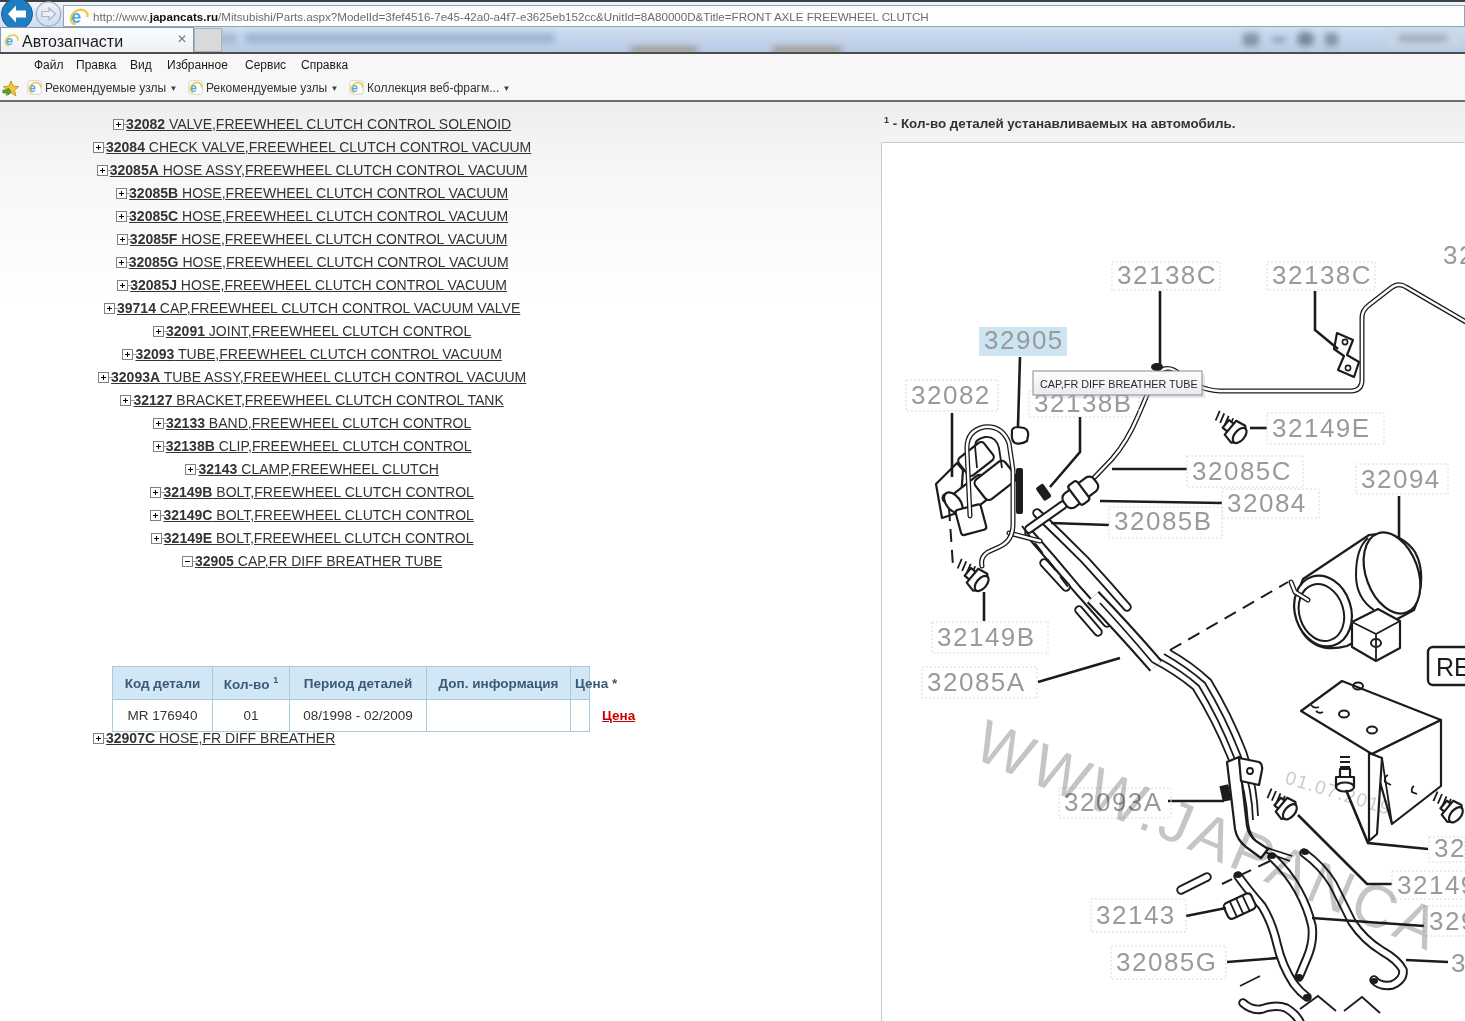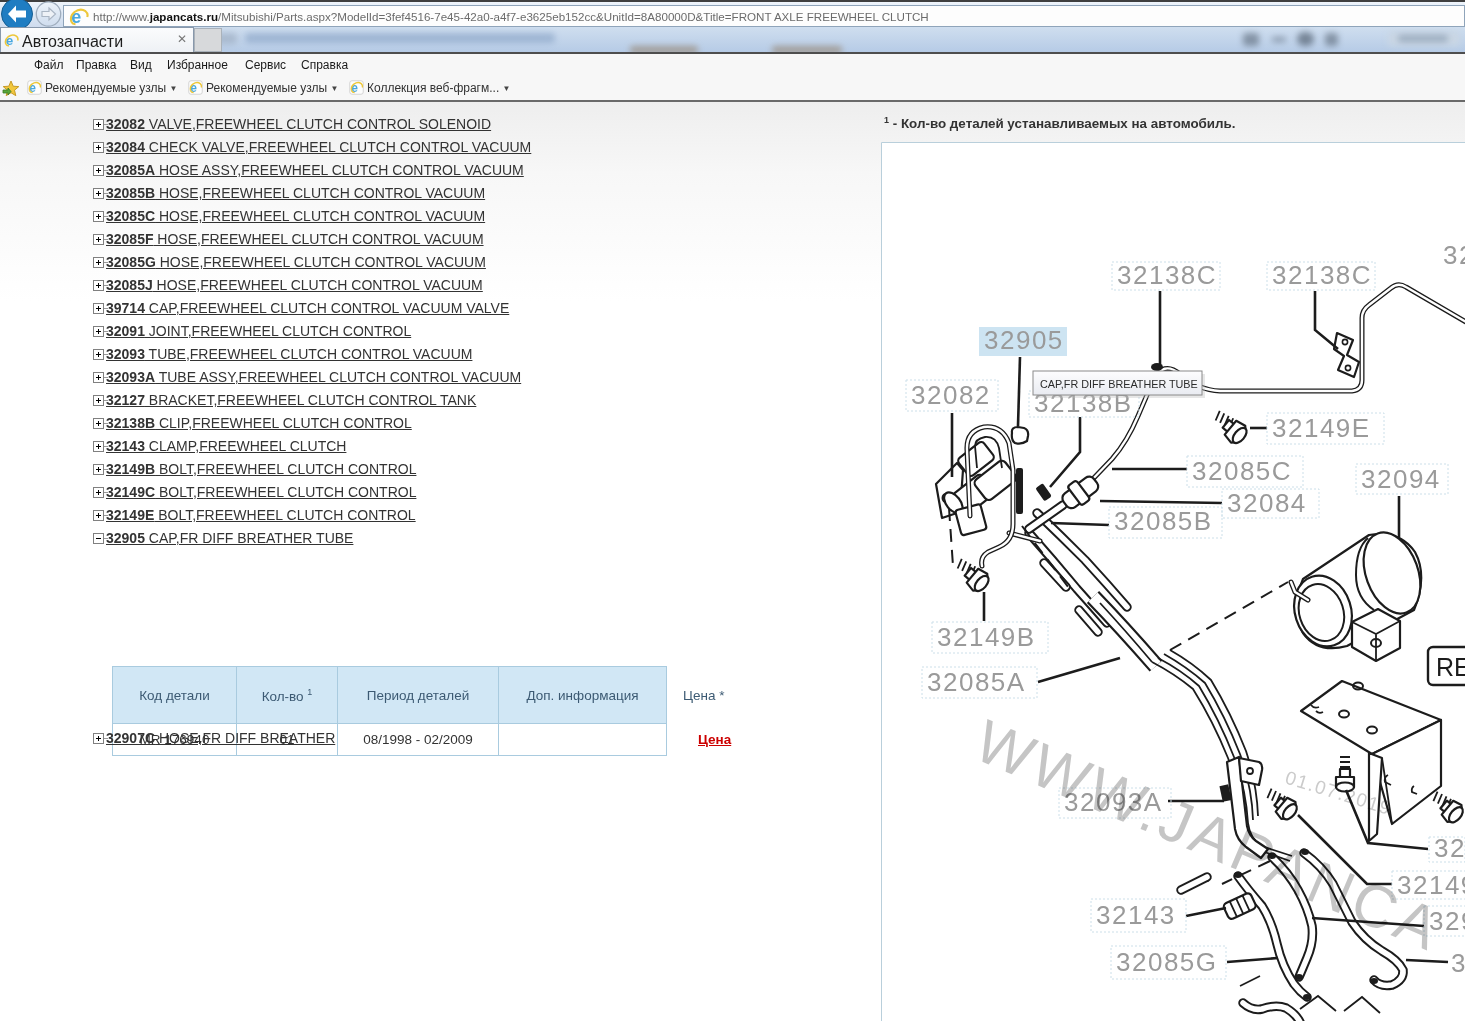--- a/index.html
+++ b/index.html
@@ -14,29 +14,29 @@
 #graybox{position:absolute;left:194px;top:1px;width:28px;height:24px;background:#d7d9db;border:1px solid #aab2ba;box-sizing:border-box;}
 .blur{position:absolute;filter:blur(3px);}
 #darksep{position:absolute;left:0;top:52px;width:1465px;height:2px;background:#4e4e4e;}
 #menu{position:absolute;left:0;top:54px;width:1465px;height:22px;background:#f7f7f7;font-size:12px;color:#1a1a1a;}
 #menu span{position:absolute;top:4px;margin-left:26px;}
 #favs{position:absolute;left:0;top:76px;width:1465px;height:24px;background:#f7f7f7;font-size:12px;color:#333;}
 #favs .it{position:absolute;top:5px;}
 #sep2{position:absolute;left:0;top:100px;width:1465px;height:2px;background:#6a6a6a;}
 #content{position:absolute;left:0;top:102px;width:1465px;height:919px;background:linear-gradient(#eeeeee 0px,#f7f7f7 70px,#ffffff 200px);}
 #tree{position:absolute;left:93px;top:11px;}
-.trow{height:23px;line-height:23px;font-size:14px;white-space:nowrap;color:#333;}
+.trow{height:23px;line-height:23px;font-size:14px;white-space:nowrap;color:#333;text-align:center;}
 .trow .lnk{text-decoration:underline;color:#333;}
 .trow b{font-weight:bold;}
 .pm{display:inline-block;width:11px;height:11px;border:1px solid #808080;box-sizing:border-box;position:relative;vertical-align:-1px;background:#fff;margin-right:2px;}
 .pm i{position:absolute;left:2px;top:4px;width:5px;height:1px;background:#000;}
 .pm u{position:absolute;left:4px;top:2px;width:1px;height:5px;background:#000;}
 .pm::after{content:"";position:absolute;left:10px;top:4px;width:4px;height:1px;background:#9a9a9a;}
 #ptable{position:absolute;left:19px;top:553px;border-collapse:collapse;table-layout:fixed;width:478px;font-size:13.5px;color:#333;}
-#ptable th{background:#d1e7f5;color:#3c5a73;font-weight:normal;border:1px solid #a9cbdf;height:24px;padding:16px;white-space:nowrap;font-size:13.5px;}
+#ptable th{background:#d1e7f5;color:#3c5a73;font-weight:bold;border:1px solid #a9cbdf;height:24px;padding:4px;white-space:nowrap;font-size:13.5px;}
 #ptable td{border:1px solid #a9cbdf;height:31px;text-align:center;padding:0;white-space:nowrap;background:#fff;}
 #ptable td.price{text-align:left;}
 #ptable td.price a{color:#cc0000;font-weight:bold;text-decoration:underline;padding-left:25px;}
 #note{position:absolute;left:884px;top:13px;font-size:13.4px;font-weight:bold;color:#333;}
 #note sup{font-size:9px;}
 #diagram{position:absolute;left:881px;top:40px;width:584px;height:879px;}
 </style></head>
 <body>
 <div id="addr">
   <div id="field">
@@ -121,20 +121,21 @@
     <div class="trow"><span class="pm"><i></i><u></u></span><span class="lnk"><b>32085B</b> HOSE,FREEWHEEL CLUTCH CONTROL VACUUM</span></div>
     <div class="trow"><span class="pm"><i></i><u></u></span><span class="lnk"><b>32085C</b> HOSE,FREEWHEEL CLUTCH CONTROL VACUUM</span></div>
     <div class="trow"><span class="pm"><i></i><u></u></span><span class="lnk"><b>32085F</b> HOSE,FREEWHEEL CLUTCH CONTROL VACUUM</span></div>
     <div class="trow"><span class="pm"><i></i><u></u></span><span class="lnk"><b>32085G</b> HOSE,FREEWHEEL CLUTCH CONTROL VACUUM</span></div>
     <div class="trow"><span class="pm"><i></i><u></u></span><span class="lnk"><b>32085J</b> HOSE,FREEWHEEL CLUTCH CONTROL VACUUM</span></div>
     <div class="trow"><span class="pm"><i></i><u></u></span><span class="lnk"><b>39714</b> CAP,FREEWHEEL CLUTCH CONTROL VACUUM VALVE</span></div>
     <div class="trow"><span class="pm"><i></i><u></u></span><span class="lnk"><b>32091</b> JOINT,FREEWHEEL CLUTCH CONTROL</span></div>
     <div class="trow"><span class="pm"><i></i><u></u></span><span class="lnk"><b>32093</b> TUBE,FREEWHEEL CLUTCH CONTROL VACUUM</span></div>
     <div class="trow"><span class="pm"><i></i><u></u></span><span class="lnk"><b>32093A</b> TUBE ASSY,FREEWHEEL CLUTCH CONTROL VACUUM</span></div>
     <div class="trow"><span class="pm"><i></i><u></u></span><span class="lnk"><b>32127</b> BRACKET,FREEWHEEL CLUTCH CONTROL TANK</span></div>
+    <div class="trow"><span class="pm"><i></i><u></u></span><span class="lnk"><b>32133</b> BAND,FREEWHEEL CLUTCH CONTROL</span></div>
     <div class="trow"><span class="pm"><i></i><u></u></span><span class="lnk"><b>32138B</b> CLIP,FREEWHEEL CLUTCH CONTROL</span></div>
     <div class="trow"><span class="pm"><i></i><u></u></span><span class="lnk"><b>32143</b> CLAMP,FREEWHEEL CLUTCH</span></div>
     <div class="trow"><span class="pm"><i></i><u></u></span><span class="lnk"><b>32149B</b> BOLT,FREEWHEEL CLUTCH CONTROL</span></div>
     <div class="trow"><span class="pm"><i></i><u></u></span><span class="lnk"><b>32149C</b> BOLT,FREEWHEEL CLUTCH CONTROL</span></div>
     <div class="trow"><span class="pm"><i></i><u></u></span><span class="lnk"><b>32149E</b> BOLT,FREEWHEEL CLUTCH CONTROL</span></div>
     <div class="trow"><span class="pm"><i></i></span><span class="lnk"><b>32905</b> CAP,FR DIFF BREATHER TUBE</span></div>
     <table id="ptable">
       <tbody>
           <tr>
             <th style="width:91px">Код детали</th>

